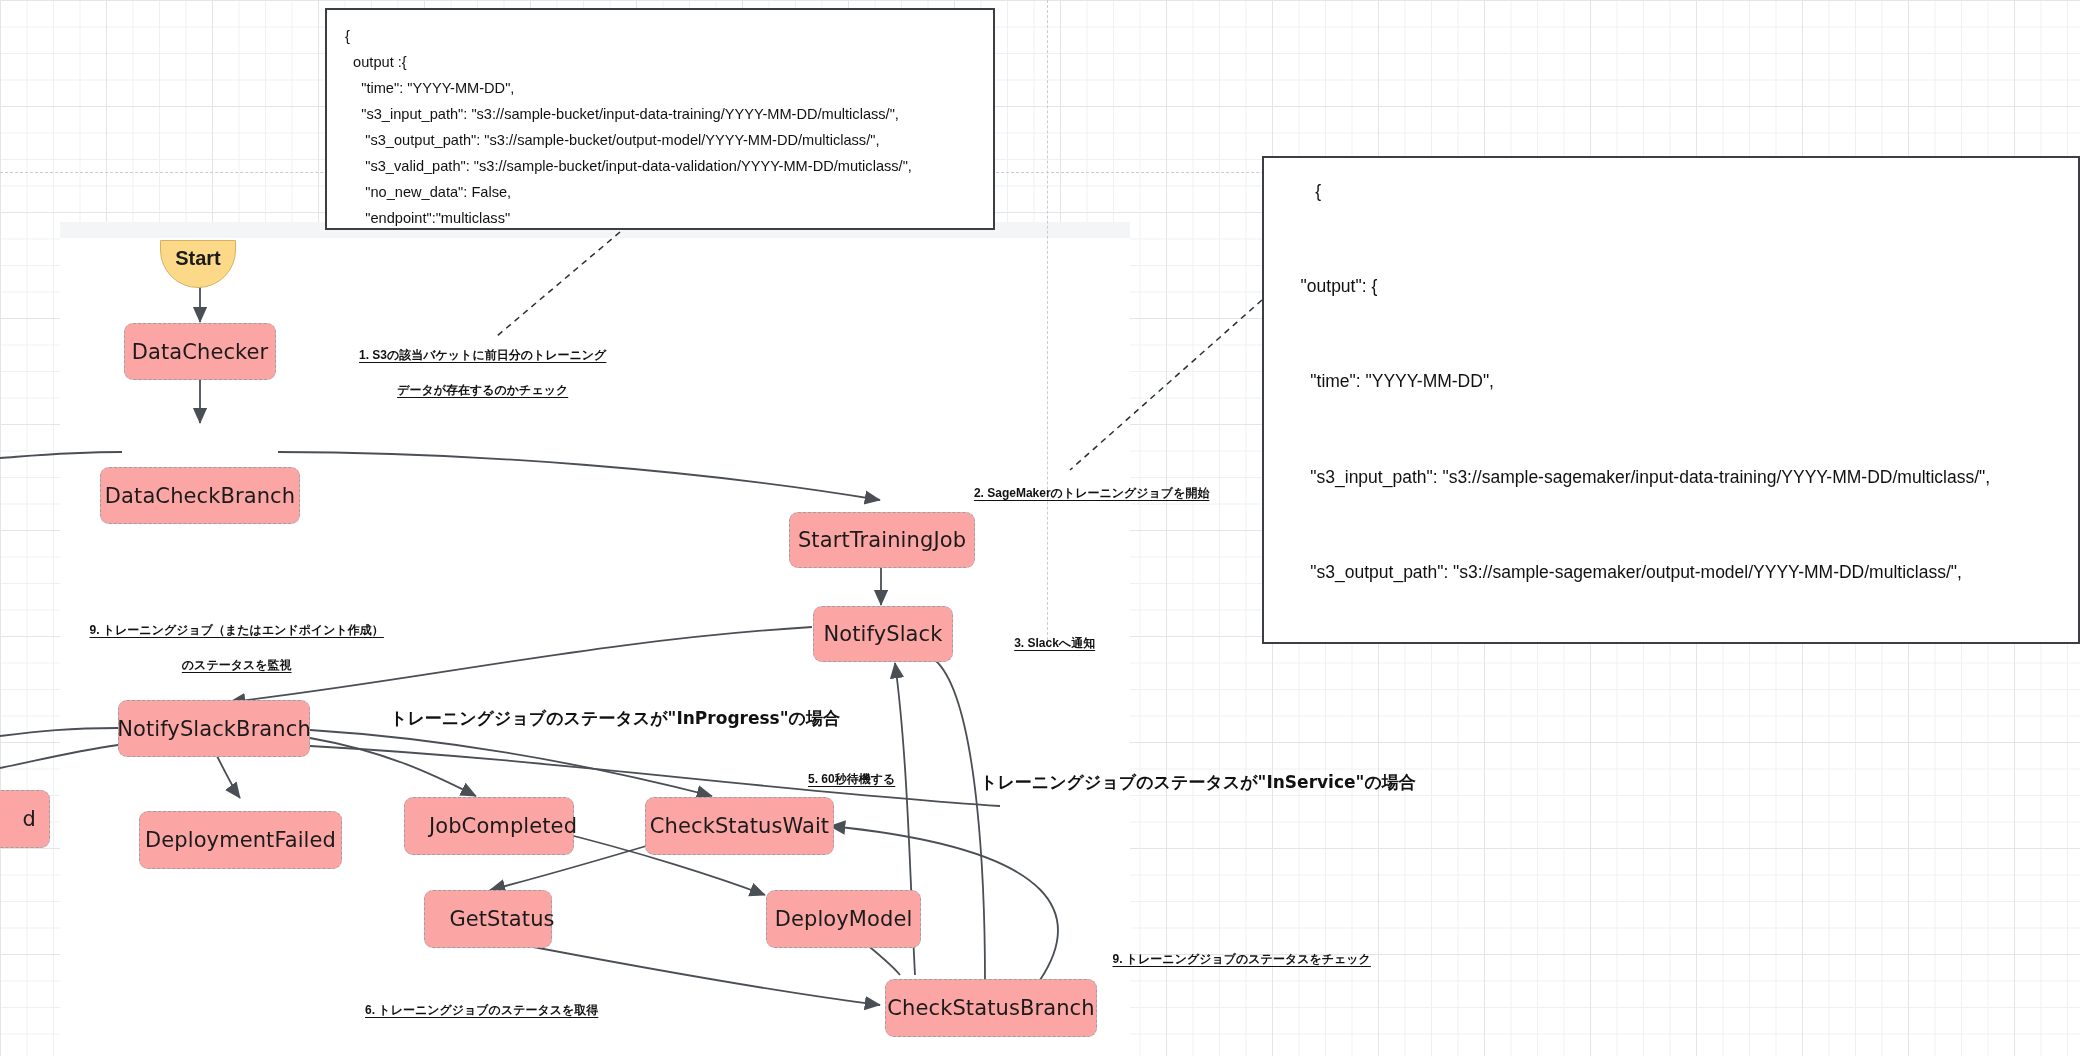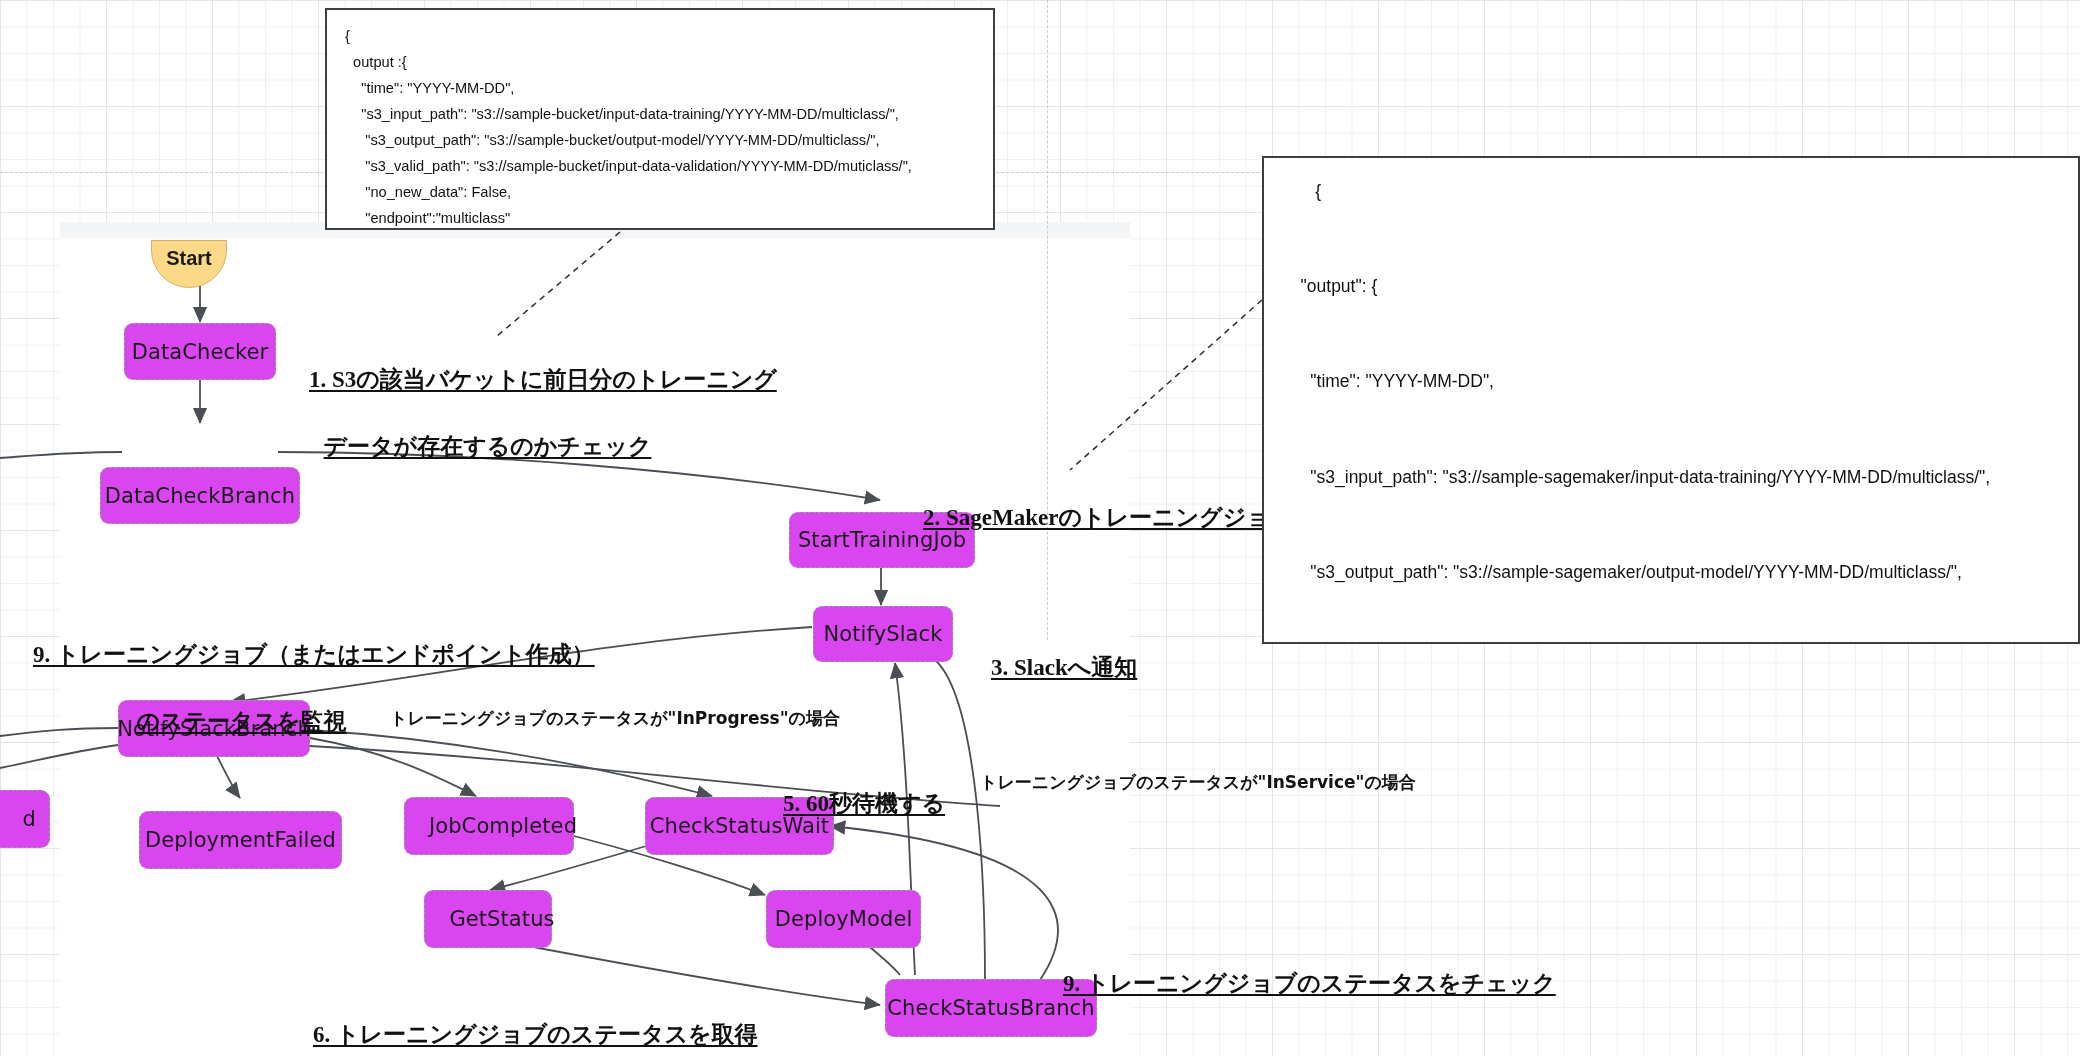--- a/index.html
+++ b/index.html
@@ -31,21 +31,21 @@
   }
   .guide-dash{position:absolute;}
   .guide-v{width:0;border-left:1px dashed #c9ccd1;}
   .guide-h{height:0;border-top:1px dashed #c9ccd1;}
 
   
   .node{
     position:absolute;
     border:1.6px dashed #9aa0a6;
     border-radius:9px;
-    background:#d946ef;
+    background:#fca5a5;
     display:flex;align-items:center;justify-content:center;
     color:#1b1b1b;
     font-size:21px;
     letter-spacing:.1px;
     box-sizing:border-box;
     white-space:nowrap;
     font-family:"DejaVu Sans","Liberation Sans",sans-serif;
   }
   .node-start{
     position:absolute;
@@ -56,25 +56,25 @@
     font-weight:700;font-size:20px;color:#1b1b1b;
     padding-top:6px;
     box-sizing:border-box;
   }
 
   
   .anno{
     position:absolute;
     font-weight:700;
     color:#111;
-    font-size:23px;
+    font-size:12px;
     line-height:1.45;
     text-align:center;
     white-space:pre;
-    font-family:Liberation Serif, serif;
+    font-family:Liberation Sans, sans-serif;
   }
   .anno u{text-decoration:underline;text-underline-offset:3px;}
   .edge-label{
     position:absolute;
     font-weight:700;
     color:#111;
     font-size:17px;
     white-space:nowrap;
     font-family:"DejaVu Sans","Liberation Sans",sans-serif;
   }
@@ -158,21 +158,21 @@
 
       <path d="M915,975 C910,880 908,760 895,663"></path>
     </g>
 
     <g stroke="#2b2f33" stroke-width="1.5" fill="none" stroke-dasharray="6 5">
       <path d="M620,232 L497,336"></path>
       <path d="M1262,300 L1070,470"></path>
     </g>
   </svg>
 
-  <div class="node-start" style="left:151px; top:240px; width:76px; height:48px;">
+  <div class="node-start" style="left:160px; top:240px; width:76px; height:48px;">
     <span>Start</span>
   </div>
 
   <div class="node" style="left:124px; top:323px; width:152px; height:57px;">
     <span>DataChecker</span>
   </div>
 
   <div class="node" style="left:100px; top:424px; width:200px; height:57px;margin-top:43px;">
     <span>DataCheckBranch</span>
   </div>

